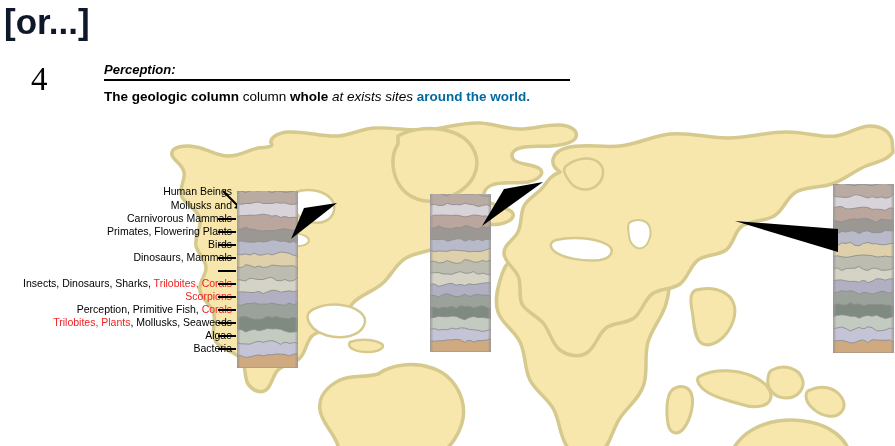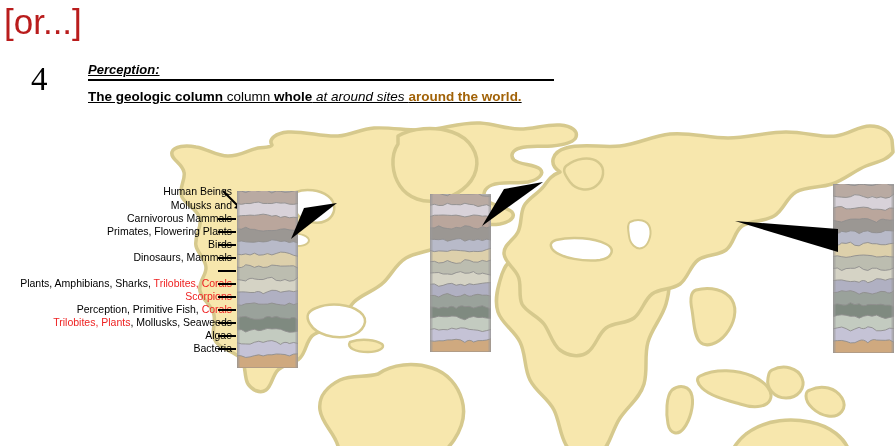--- a/index.html
+++ b/index.html
@@ -17,38 +17,38 @@
   }
 
   
   #or-marker {
     position: absolute;
     left: 4px;
     top: 2px;
     font-size: 35px;
     line-height: 40px;
     font-family: "Liberation Sans", sans-serif;
-    color: #b91c1c;
+    color: #0f172a;
     letter-spacing: 0px;
+    font-weight: bold;
   }
   #slide-number {
     position: absolute;
     left: 31px;
     top: 61px;
     font-size: 33px;
     line-height: 36px;
     font-family: "Liberation Serif", serif;
     color: #000;
   }
   #header-block {
     position: absolute;
-    left: 88px;
+    left: 104px;
     top: 62px;
     width: 470px;
-    text-decoration: underline;
   }
   #perception-label {
     font-size: 13px;
     font-weight: bold;
     font-style: italic;
     line-height: 15px;
     padding-bottom: 2px;
   }
   #header-rule {
     height: 2px;
@@ -56,21 +56,21 @@
     width: 466px;
     margin-bottom: 7px;
   }
   #headline {
     font-size: 13.5px;
     line-height: 17px;
     white-space: nowrap;
   }
   #headline .b  { font-weight: bold; text-align: right; }
   #headline .i  { font-style: italic; }
-  #headline .r  { font-weight: bold; color: #a16207; }
+  #headline .r  { font-weight: bold; color: #0369a1; }
 
   
   #world-map {
     position: absolute;
     left: 0;
     top: 112px;
     width: 895px;
     height: 334px;
   }
 
@@ -131,21 +131,21 @@
 </head>
 <body>
 
 <div id="or-marker">[or...]</div>
 
 <div id="slide-number">4</div>
 
 <div id="header-block">
   <div id="perception-label">Perception:</div>
   <div id="header-rule"></div>
-  <div id="headline"><span class="b">The geologic column</span><span> column </span><span class="b">whole</span><span class="i"> at around sites </span><span class="r">around the world.</span></div>
+  <div id="headline"><span class="b">The geologic column</span><span> column </span><span class="b">whole</span><span class="i"> at exists sites </span><span class="r">around the world.</span></div>
 </div>
 
 <svg id="world-map" viewBox="0 0 895 334">
   <g id="land-masses">
 
     <path d="M272,33 C268,27 276,21 288,20 C305,19 322,25 338,24 C352,23 360,17 374,16
          C392,15 408,19 424,18 C444,17 460,10 480,11 C496,12 506,17 520,17
          C534,17 546,12 560,13 C572,14 578,19 576,25 C574,31 562,33 552,34
          C540,35 530,33 520,36 C512,38 510,44 514,48 C520,53 534,52 540,57
          C545,62 538,68 528,70 C516,72 502,69 492,73 C484,76 482,83 486,88
@@ -228,21 +228,21 @@
   </g>
 </svg>
 
 <div id="label-list">
     <div class="label-row" style="top: 0px;"><span>Human Beings</span></div>
     <div class="label-row" style="top: 14px;"><span>Mollusks and</span></div>
     <div class="label-row" style="top: 27px;"><span>Carnivorous Mammals</span></div>
     <div class="label-row" style="top: 40px;"><span>Primates, Flowering Plants</span></div>
     <div class="label-row" style="top: 53px;"><span>Birds</span></div>
     <div class="label-row" style="top: 66px;"><span>Dinosaurs, Mammals</span></div>
-    <div class="label-row" style="top: 92px;"><span>Plants, Amphibians, Sharks, </span><span class="red">Trilobites, Corals</span></div>
+    <div class="label-row" style="top: 92px;"><span>Insects, Dinosaurs, Sharks, </span><span class="red">Trilobites, Corals</span></div>
     <div class="label-row" style="top: 105px;"><span class="red">Scorpions</span></div>
     <div class="label-row" style="top: 118px;"><span>Perception, Primitive Fish, </span><span class="red">Corals</span></div>
     <div class="label-row" style="top: 131px;"><span class="red">Trilobites, Plants</span><span>, Mollusks, Seaweeds</span></div>
     <div class="label-row" style="top: 144px;"><span>Algae</span></div>
     <div class="label-row" style="top: 157px;"><span>Bacteria</span></div>
   </div>
 
 <div id="tick-group">
     <div class="tick" style="top: 32px;"></div>
     <div class="tick" style="top: 45px;"></div>

